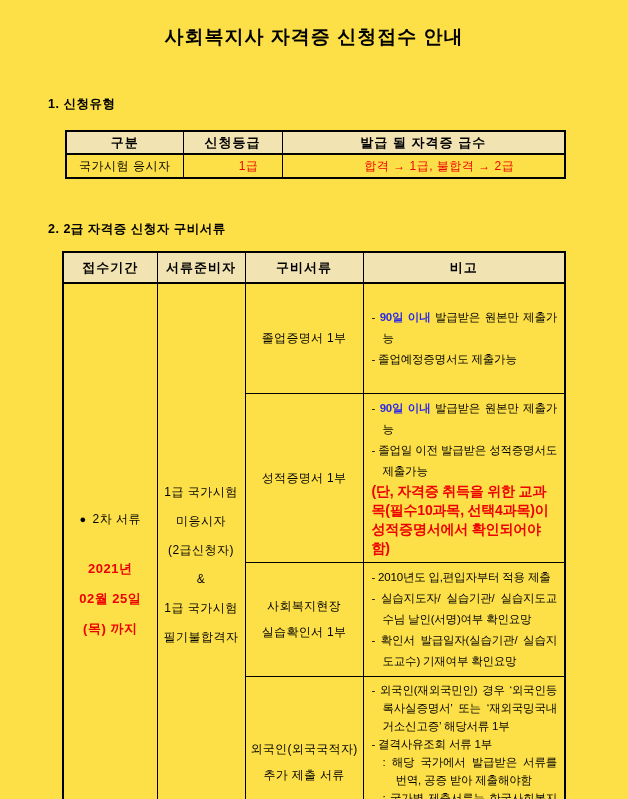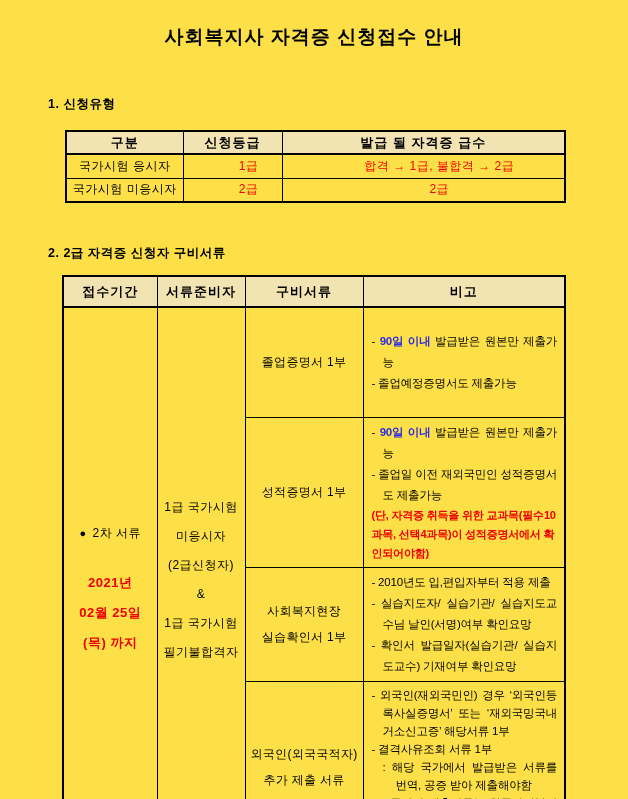--- a/index.html
+++ b/index.html
@@ -119,21 +119,21 @@
     padding-left:24px;
     text-indent:-13px;
   }
   .note-cell p.warning{
     padding-left:0;
     text-indent:0;
     text-align:left;
     color:var(--red);
     font-weight:bold;
     line-height:19px;
-    font-size:11px;
+    font-size:14px;
   }
   .r4 .note-cell p{line-height:18px;}
 </style>
 </head>
 <body>
 
 <div class="page">
 
   <h1 class="title">사회복지사 자격증 신청접수 안내</h1>
 
@@ -150,25 +150,20 @@
         <th>구분</th>
         <th>신청등급</th>
         <th>발급 될 자격증 급수</th>
       </tr>
     </thead>
     <tbody>
       <tr>
         <td>국가시험 응시자</td>
         <td class="red">1급</td>
         <td class="red">합격 → 1급, 불합격 → 2급</td>
-      </tr>
-      <tr>
-        <td>국가시험 미응시자</td>
-        <td class="red">2급</td>
-        <td class="red">2급</td>
       </tr>
     </tbody>
   </table>
 
   <div class="section-heading s2">2. 2급 자격증 신청자 구비서류</div>
 
   <table class="t2">
     <colgroup>
         <col style="width:94px">
         <col style="width:88px">
@@ -208,21 +203,21 @@
           <p><span>- </span><span class="blue">90일 이내</span><span> 발급받은 원본만 제출가능</span></p>
           <p>- 졸업예정증명서도 제출가능</p>
         </td>
       </tr>
       <tr class="r2">
         <td class="doc-cell">
           <div>성적증명서 1부</div>
         </td>
         <td class="note-cell">
           <p><span>- </span><span class="blue">90일 이내</span><span> 발급받은 원본만 제출가능</span></p>
-          <p>- 졸업일 이전 재외국민인 성적증명서도 제출가능</p>
+          <p>- 졸업일 이전 발급받은 성적증명서도 제출가능</p>
           <p class="warning">(단, 자격증 취득을 위한 교과목(필수10과목, 선택4과목)이 성적증명서에서 확인되어야함)</p>
         </td>
       </tr>
       <tr class="r3">
         <td class="doc-cell">
           <div>사회복지현장</div>
           <div>실습확인서 1부</div>
         </td>
         <td class="note-cell">
           <p>- 2010년도 입,편입자부터 적용 제출</p>

